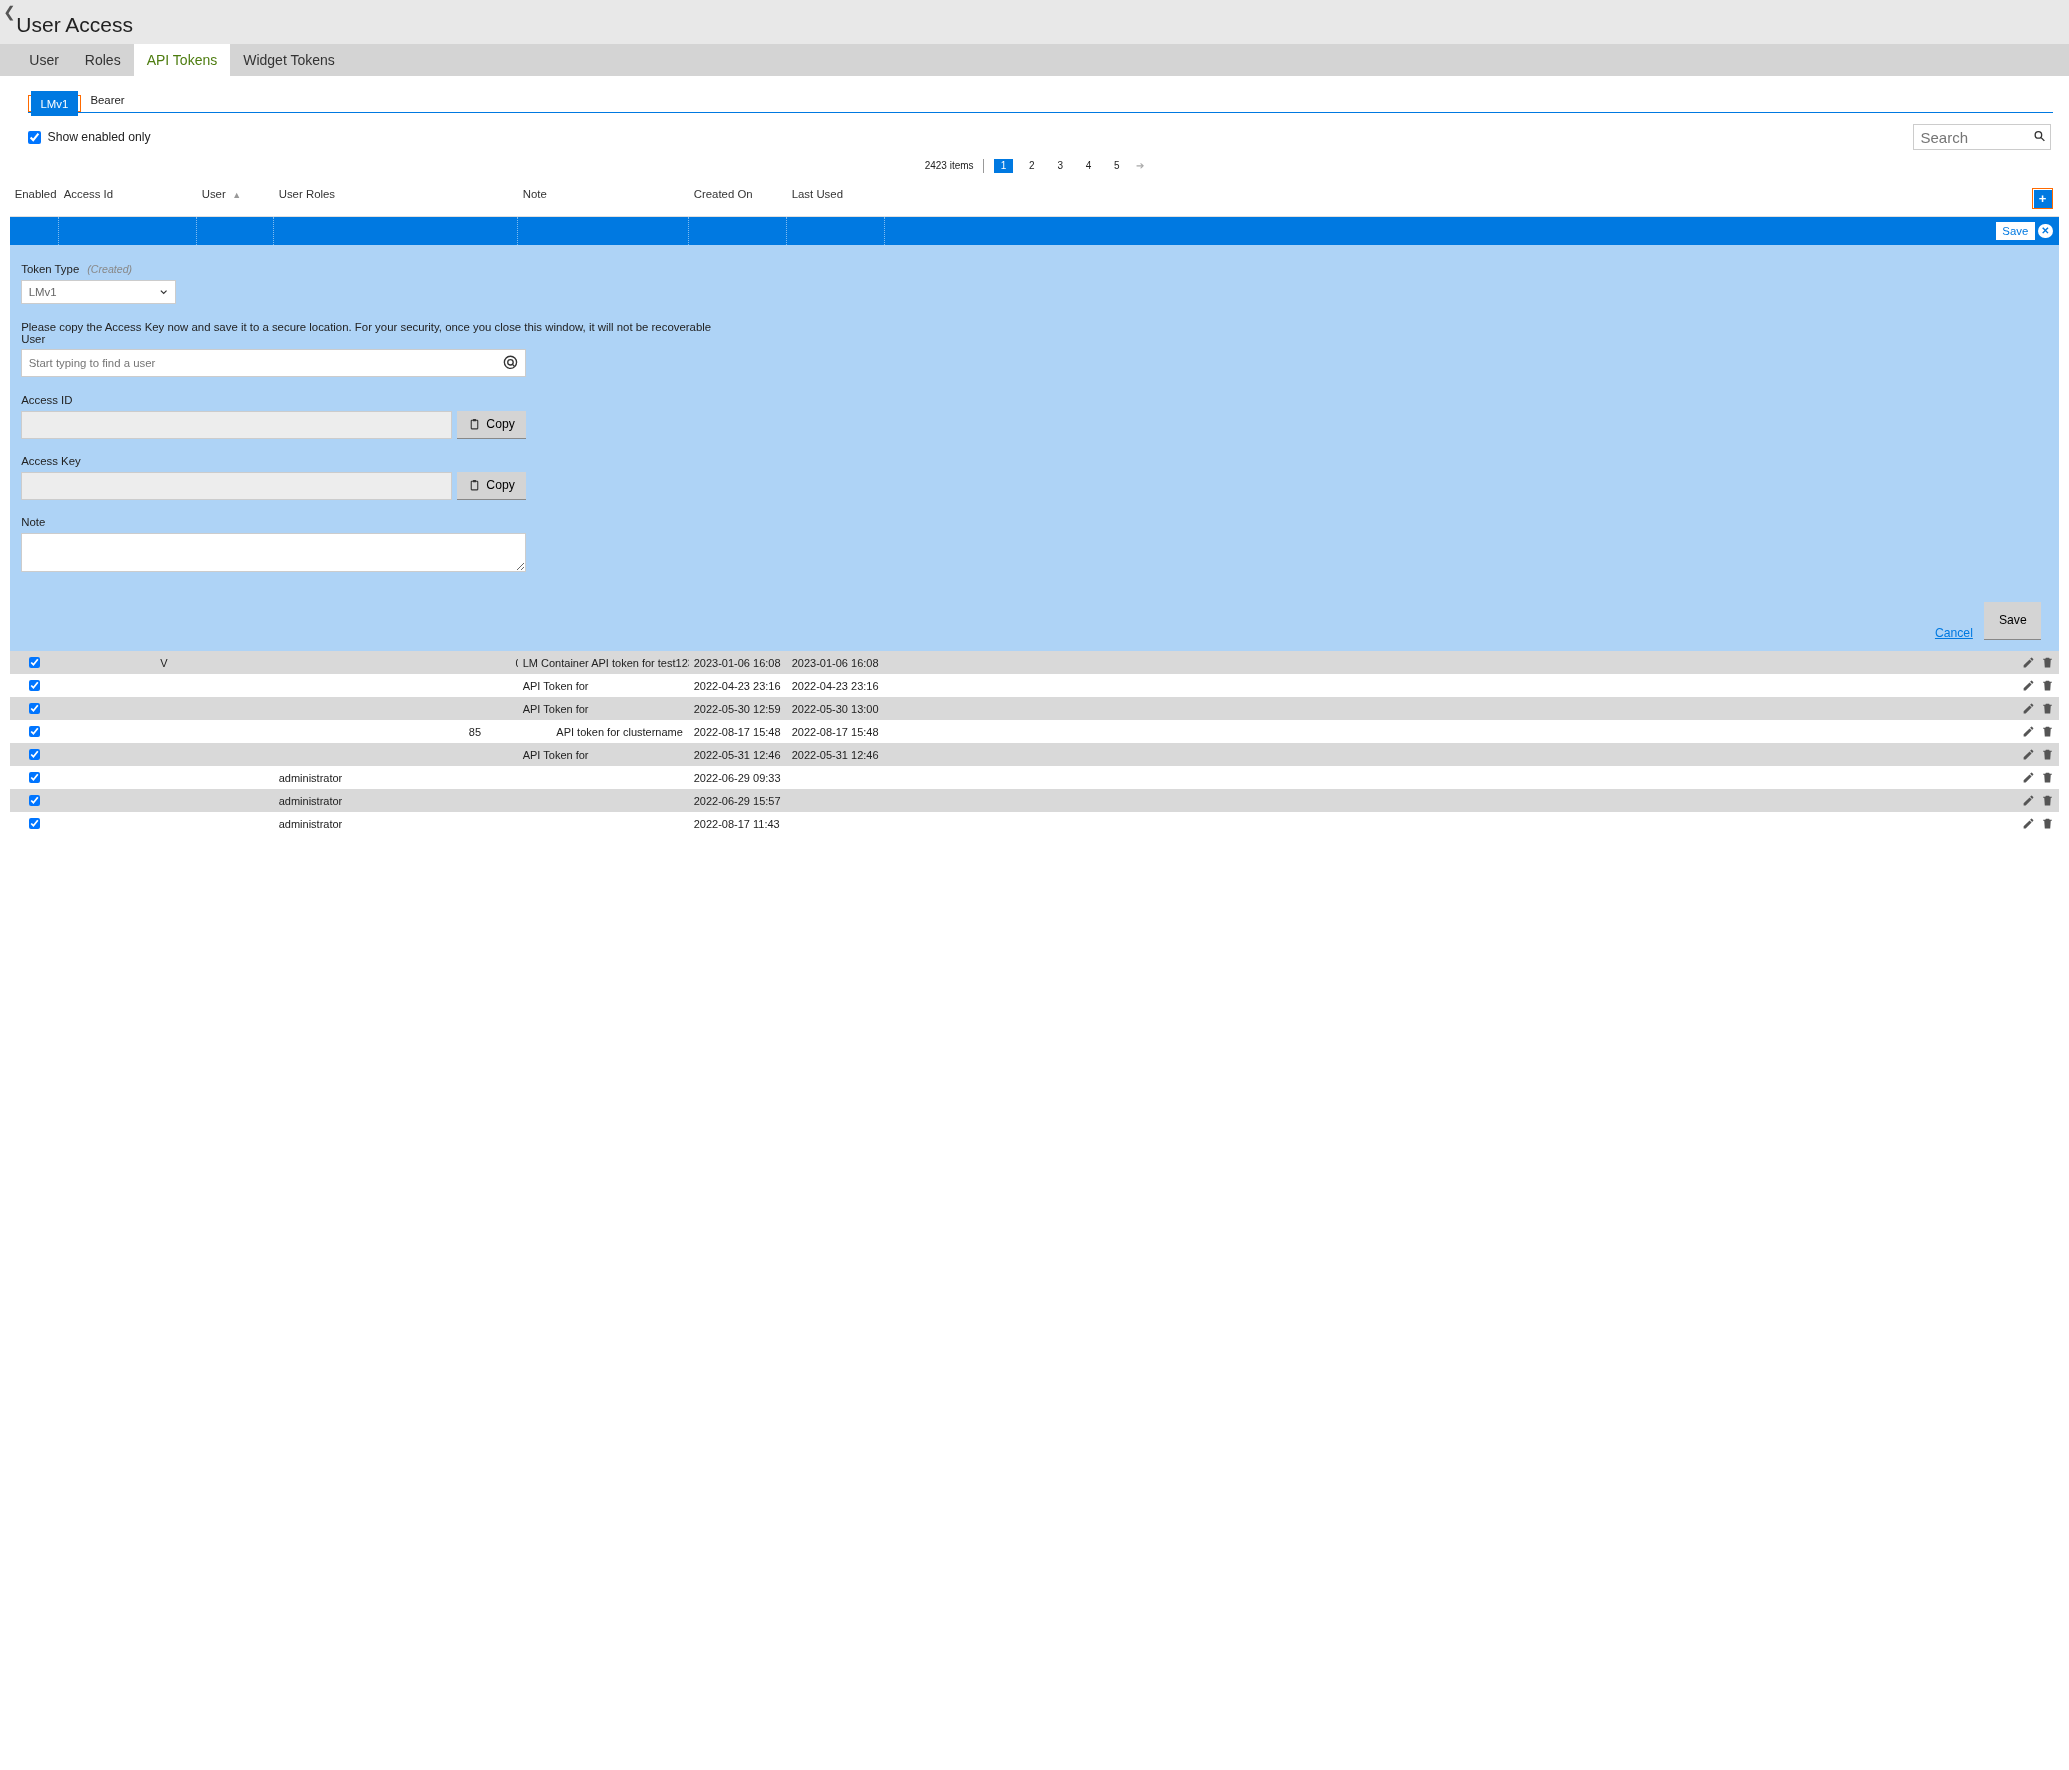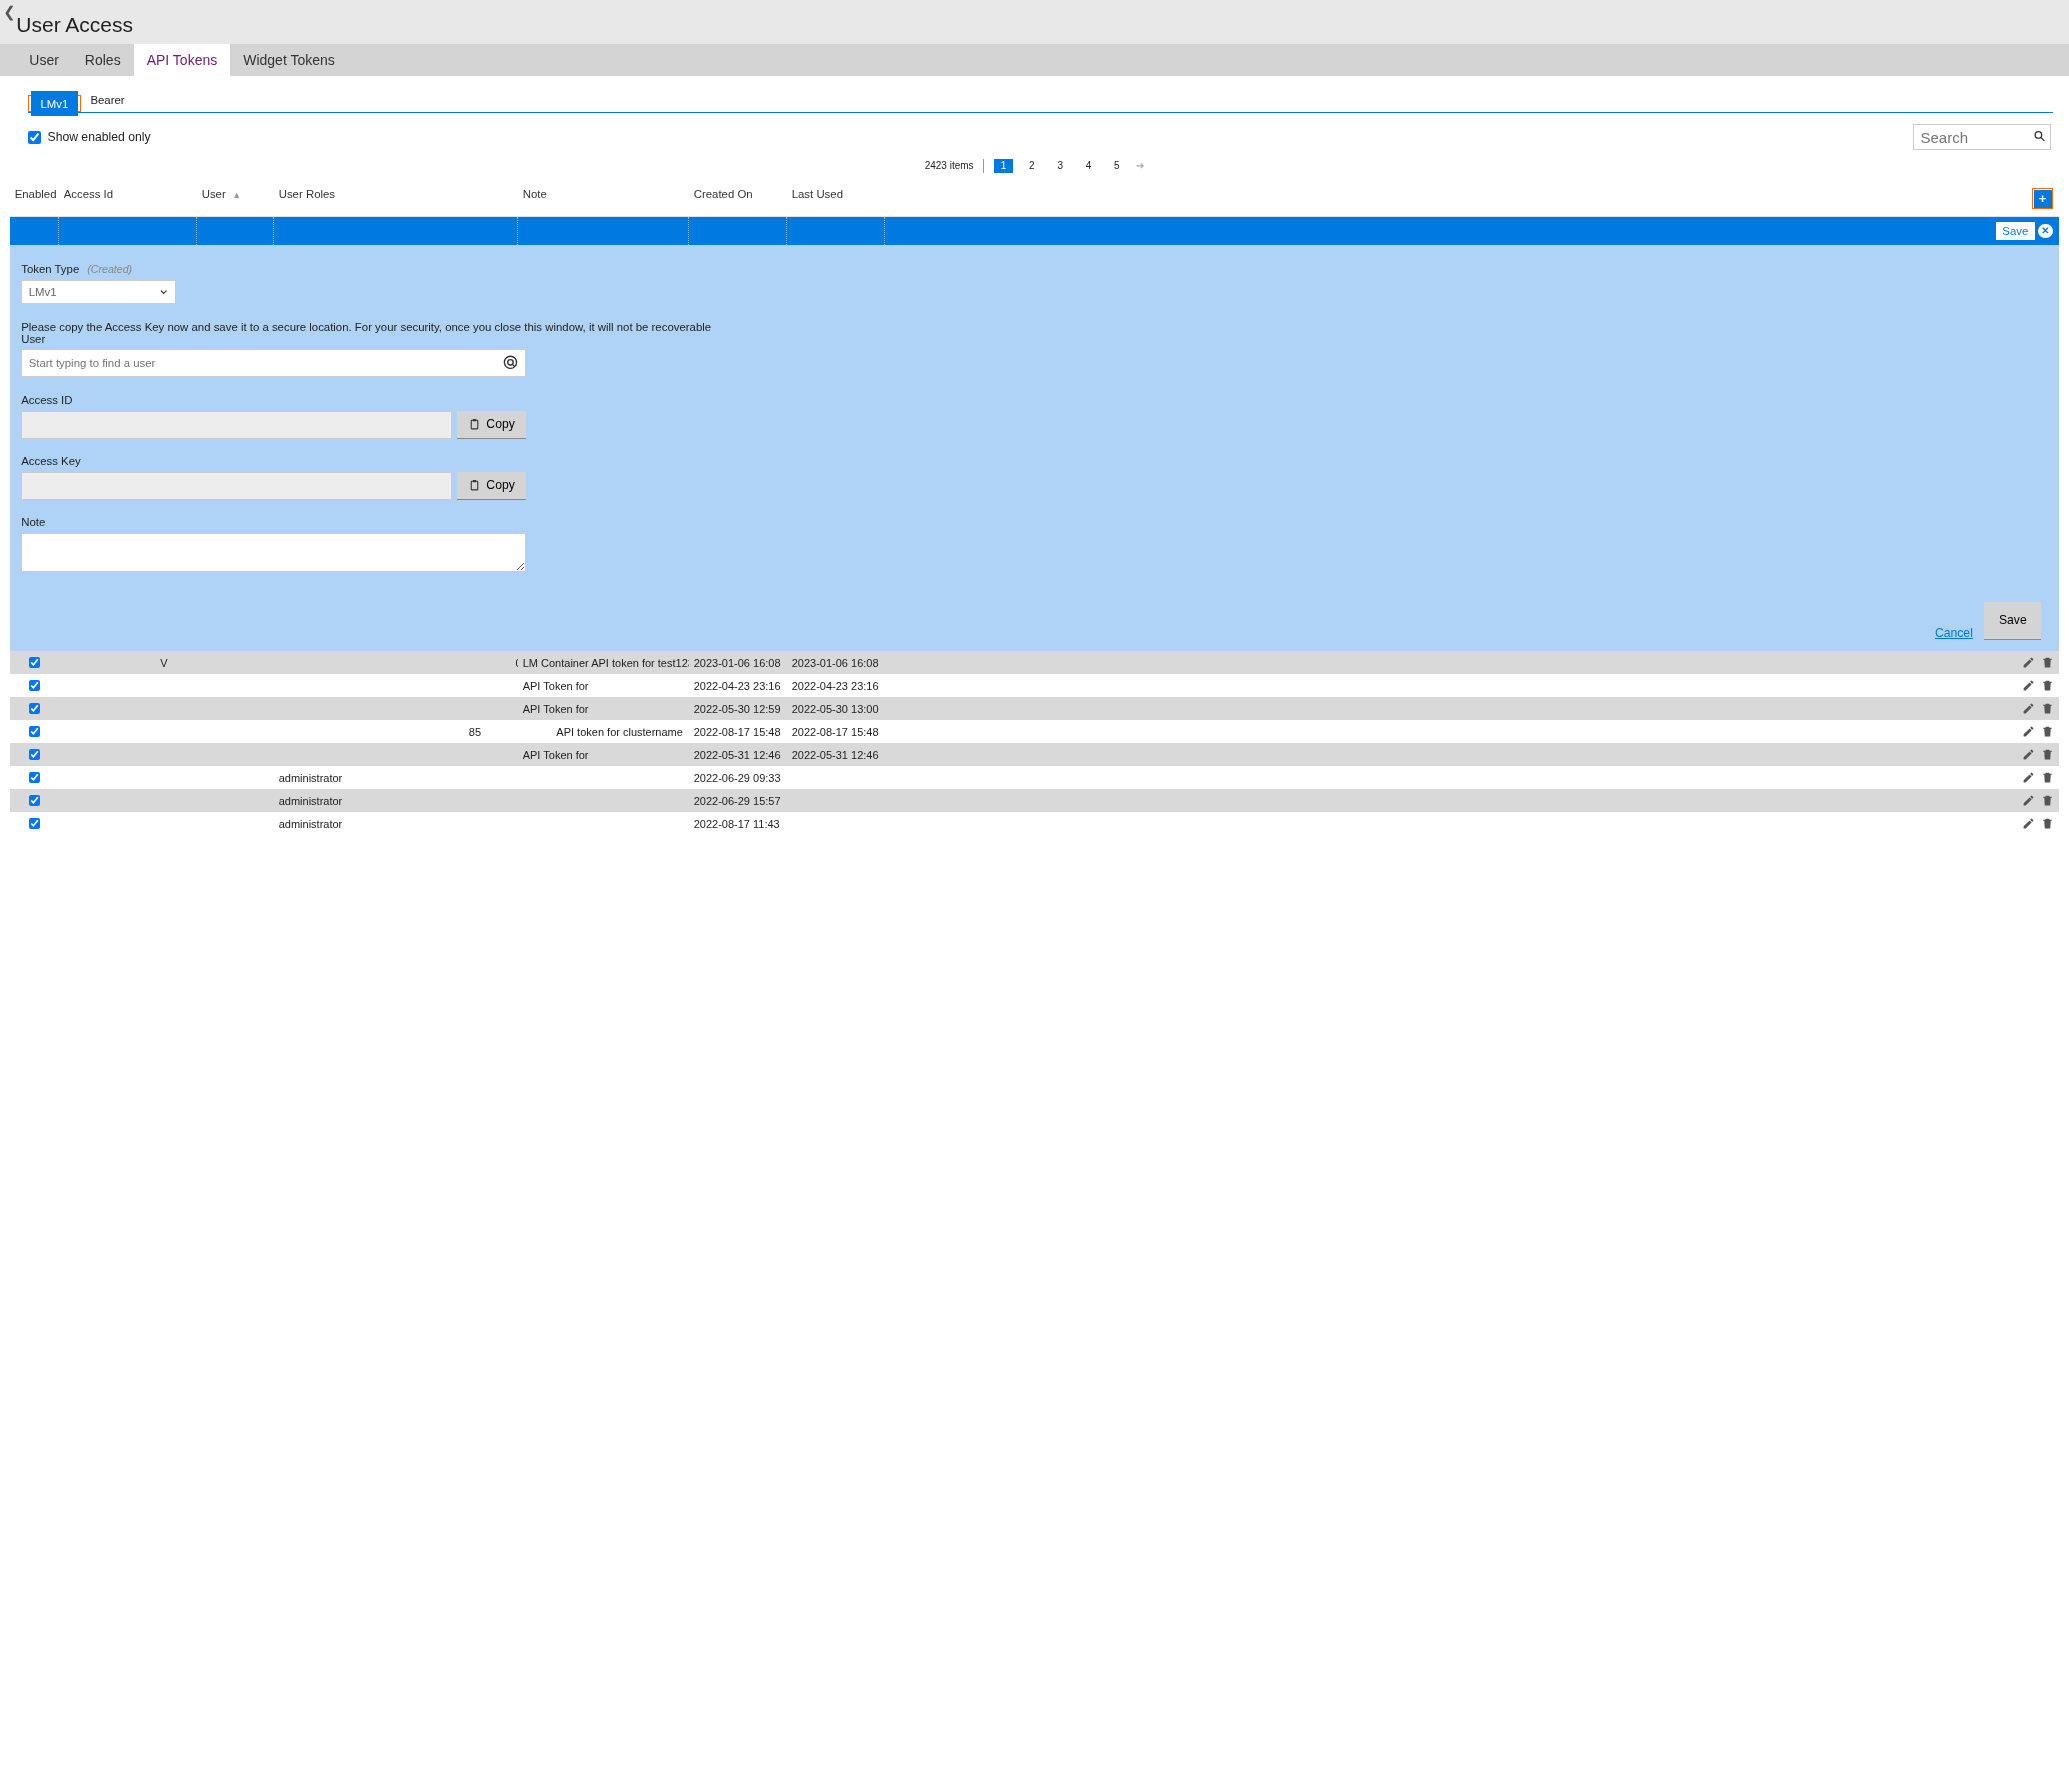--- a/index.html
+++ b/index.html
@@ -2,21 +2,21 @@
 <html style="font-size:13px"><head>
 <meta charset="utf-8">
 <style>
   * { box-sizing: border-box; margin: 0; padding: 0; }
   body { font-family: -apple-system, BlinkMacSystemFont, "Segoe UI", Helvetica, Arial, sans-serif; font-size: 11.4px; color: #222; background: #fff; }
   .header-strip { background: #e8e8e8; padding: 0 16.3px; position: relative; }
   .collapse-arrow { position: absolute; top: 3.3px; left: 3.3px; font-size: 14.7px; color: #555; cursor: pointer; }
   .page-title { font-size: 21px; font-weight: 400; padding: 13px 0 6.5px 0; color: #222; }
   .top-tabs { display: flex; gap: 0; background: #d4d4d4; padding-left: 16.3px; }
   .top-tab { padding: 8.1px 13px; font-size: 14px; color: #333; cursor: pointer; }
-  .top-tab.active { background: #fff; color: #701a75; }
+  .top-tab.active { background: #fff; color: #4d7c0f; }
   .content { padding: 0; }
   .subtabs-row { display: flex; align-items: flex-end; border-bottom: 1.6px solid #0079e1; margin: 11.4px 16.3px 0 28px; }
   .subtab-highlight { border: 1.6px solid #ff6a00; padding: 1.6px; display: inline-block; }
   .subtab { padding: 6.5px 9.8px; font-size: 11.4px; cursor: pointer; }
   .subtab.active { background: #0079e1; color: #fff; }
   .controls-row { display: flex; justify-content: space-between; align-items: center; padding: 11.4px 18px 0 28px; }
   .checkbox-wrap { display: flex; align-items: center; gap: 6.5px; font-size: 12.2px; }
   .checkbox-wrap input { width: 13px; height: 13px; }
   .search-wrap { position: relative; }
   .search-wrap input { width: 138px; height: 26px; padding: 3.3px 23px 3.3px 6.5px; border: 0.8px solid #ccc; font-size: 15px; }

